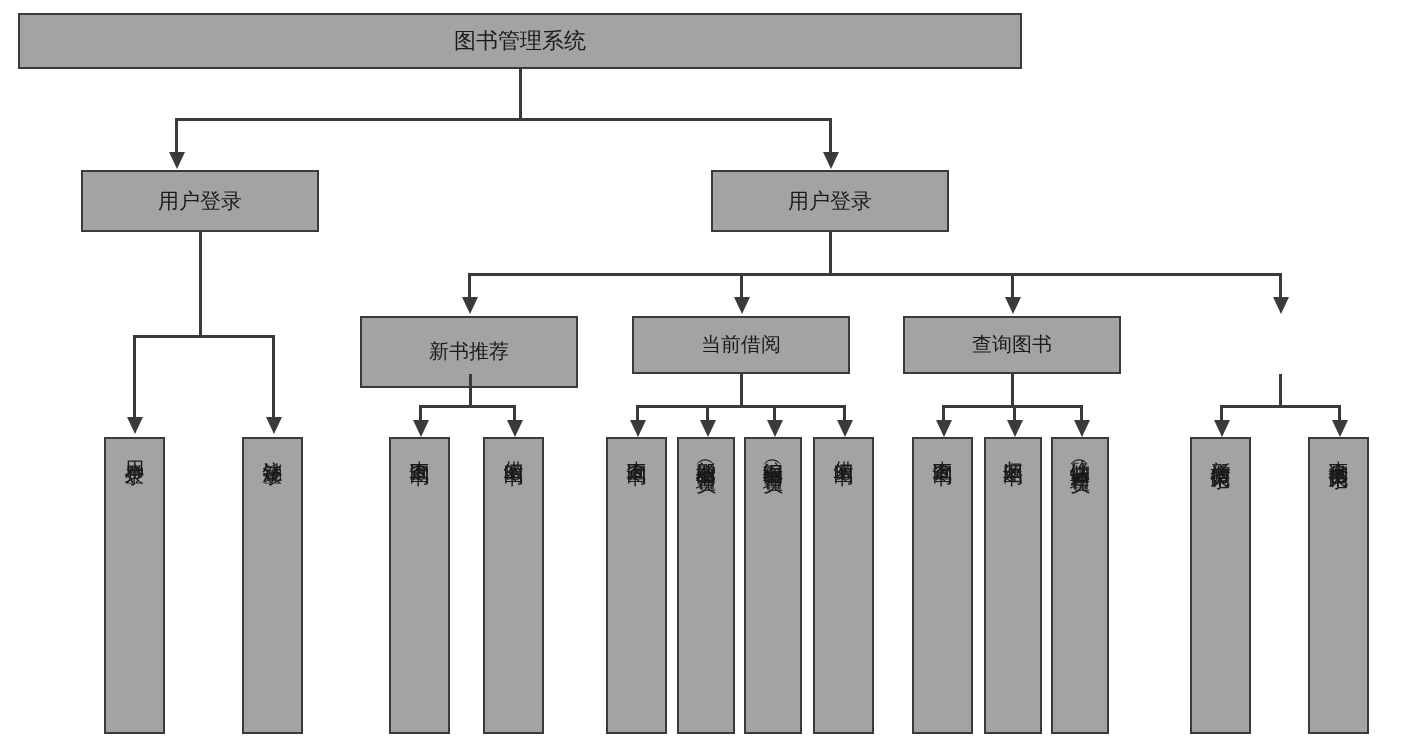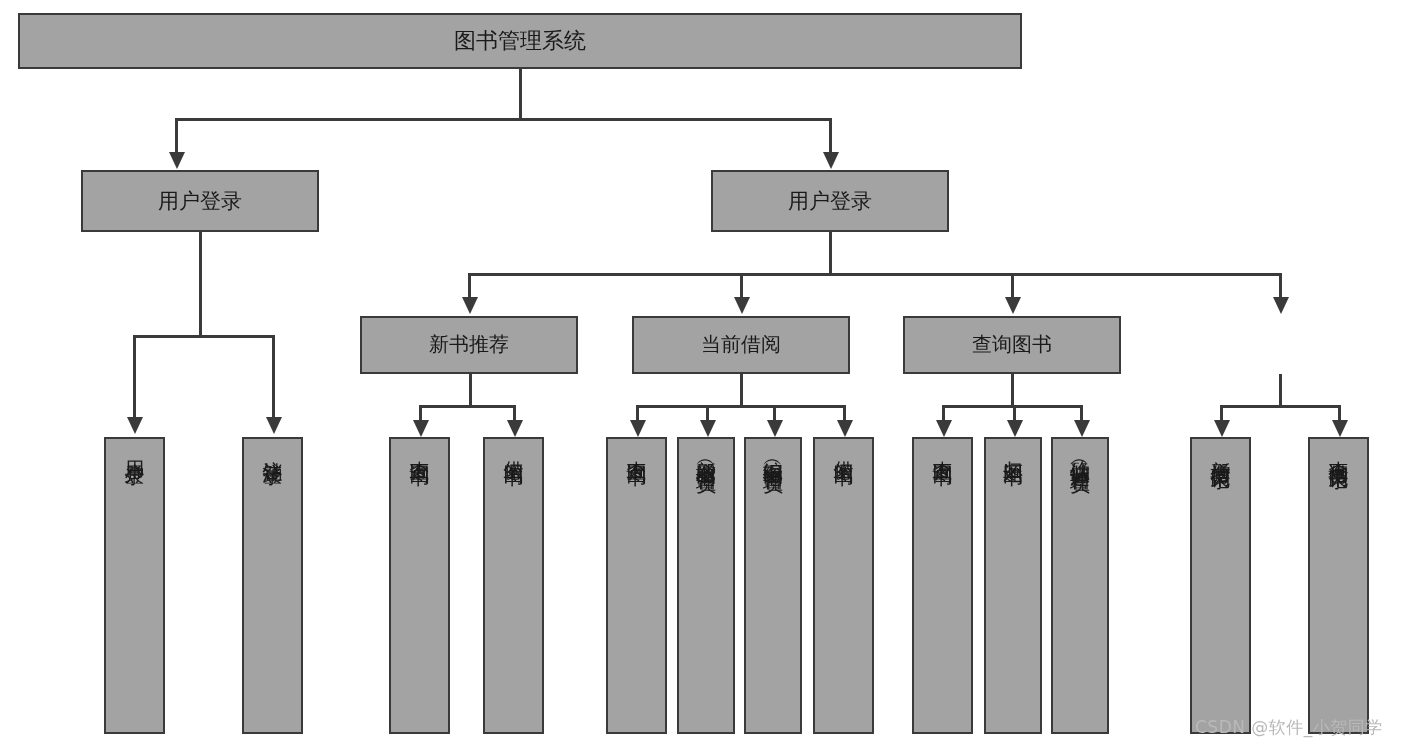--- a/index.html
+++ b/index.html
@@ -87,21 +87,21 @@
 <div id="canvas">
     <div class="node root" style="left: 18px; top: 13px; width: 1004px; height: 56px;">
       <span>图书管理系统</span>
     </div>
     <div class="node lvl1" style="left: 81px; top: 170px; width: 238px; height: 62px;">
       <span>用户登录</span>
     </div>
     <div class="node lvl1" style="left: 711px; top: 170px; width: 238px; height: 62px;">
       <span>用户登录</span>
     </div>
-    <div class="node lvl2" style="left: 360px; top: 316px; width: 218px; height: 58px;">
+    <div class="node lvl2" style="left: 360px; top: 316px; width: 218px; height: 72px;">
       <span>新书推荐</span>
     </div>
     <div class="node lvl2" style="left: 632px; top: 316px; width: 218px; height: 58px;">
       <span>当前借阅</span>
     </div>
     <div class="node lvl2" style="left: 903px; top: 316px; width: 218px; height: 58px;">
       <span>查询图书</span>
     </div>
     <div class="node leaf" style="left: 104px; top: 437px; width: 61px; height: 297px;">
       <span class="vtext">用户登录</span>
@@ -187,14 +187,13 @@
     <div class="ln vline" style="left: 1013px; top: 405px; height: 15px;"></div>
     <div class="arrow" style="left: 1006.5px; top: 420px;"></div>
     <div class="ln vline" style="left: 1080px; top: 405px; height: 15px;"></div>
     <div class="arrow" style="left: 1073.5px; top: 420px;"></div>
     <div class="ln vline" style="left: 1279px; top: 374px; height: 32px;"></div>
     <div class="ln hline" style="left: 1220px; top: 405px; width: 118px;"></div>
     <div class="ln vline" style="left: 1220px; top: 405px; height: 15px;"></div>
     <div class="arrow" style="left: 1213.5px; top: 420px;"></div>
     <div class="ln vline" style="left: 1338px; top: 405px; height: 15px;"></div>
     <div class="arrow" style="left: 1331.5px; top: 420px;"></div>
-    <div id="watermark" style="left: 1195px; top: 716px;">CSDN @软件_小贺同学</div>
   </div>
 
 </body></html>

